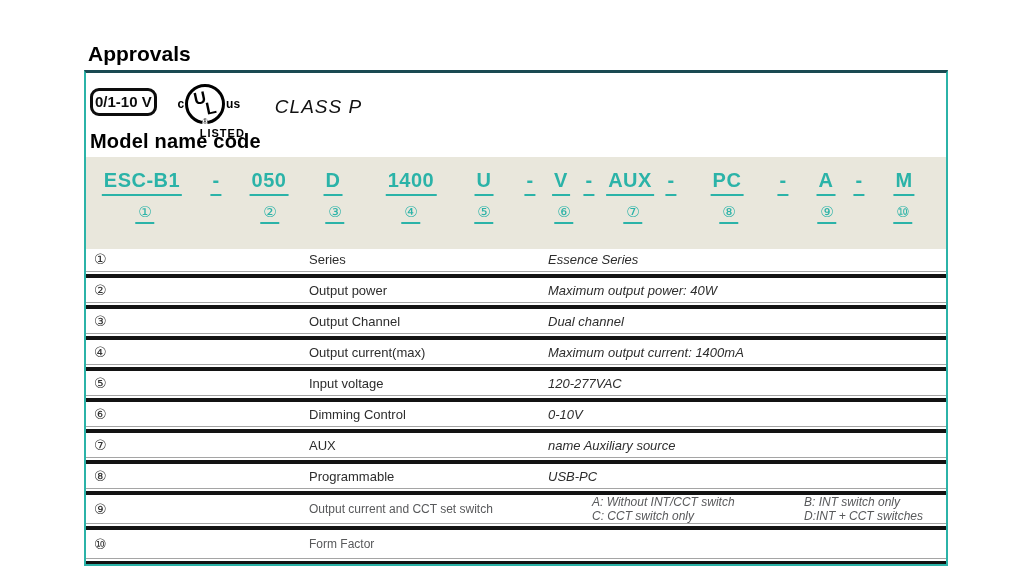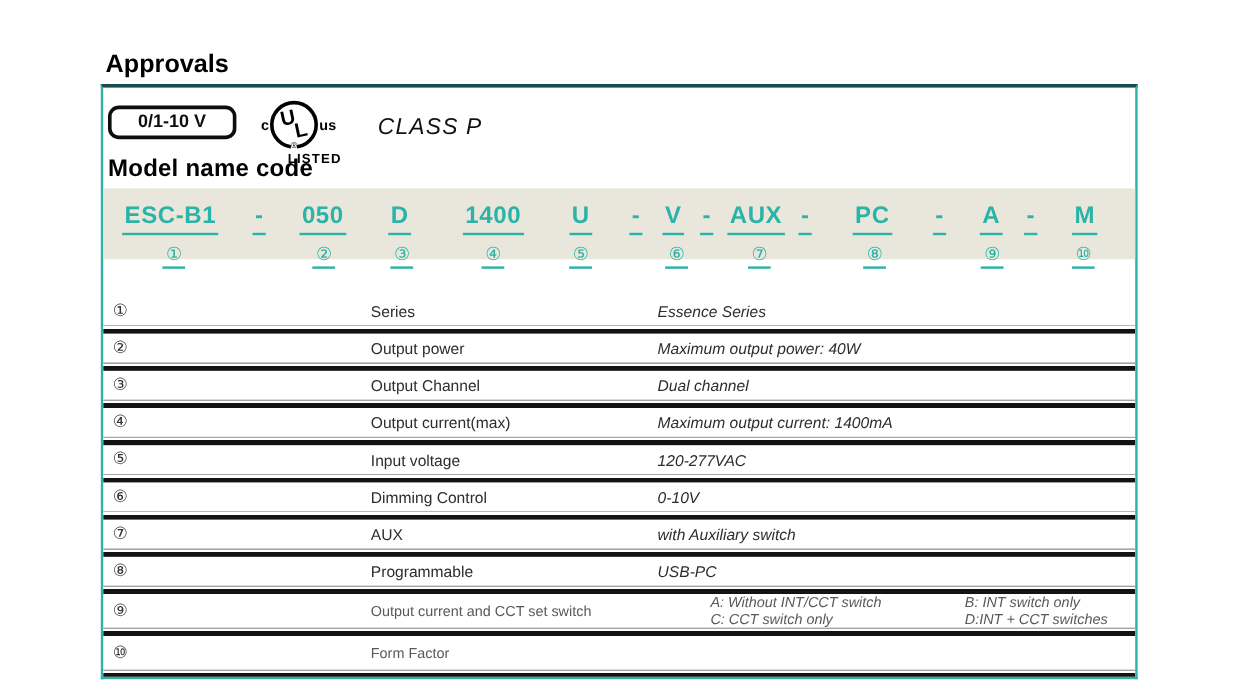--- a/index.html
+++ b/index.html
@@ -16,42 +16,42 @@
     position:absolute; left:84px; top:70px; width:864px; height:496px;
     box-sizing:border-box; background:#fff;
     border-top:3px solid #1a4a52;
     border-left:2px solid #2bb3a8; border-right:2px solid #2bb3a8;
     border-bottom:2px solid #2bb3a8;
   }
   
   .appr-row { position:absolute; top:11px; left:4px; display:flex; align-items:flex-start; }
   .badge {
     margin-top:4px; display:inline-block; border:3px solid #0d0d0d; border-radius:9px;
-    padding:2px 22px 3px; font-size:15px; font-weight:bold; color:#0d0d0d; white-space:nowrap;
+    padding:2px 2px 3px; font-size:15px; font-weight:bold; color:#0d0d0d; white-space:nowrap;
   }
   .ul-wrap { margin-left:16px; display:flex; flex-direction:column; align-items:center; }
   .ul-row { display:flex; align-items:center; }
   .ul-side { font-weight:bold; font-size:12px; color:#000; }
   .ul-circle {
     width:34px; height:34px; border:3px solid #000; border-radius:50%;
     position:relative; margin:0 1px;
   }
   .ul-letters { position:absolute; inset:0; transform:rotate(-12deg); }
   .ul-u { position:absolute; left:7px; top:1px;  font-weight:bold; font-size:17px; color:#000; }
   .ul-l { position:absolute; right:7px; bottom:1px; font-weight:bold; font-size:17px; color:#000; }
   .ul-reg { position:absolute; left:50%; bottom:-4px; transform:translateX(-50%); font-size:7px; color:#000; background:#fff; line-height:7px;}
   .ul-caption { font-weight:bold; font-size:11px; letter-spacing:1px; color:#000; margin-top:3px;padding-left:27px; }
   .class-p { margin-left:30px; margin-top:12px; font-size:19px; letter-spacing:1px; color:#111;font-style:italic; }
   .section-heading {
     position:absolute; top:57px; left:4px;
     font-size:20px; font-weight:bold; color:#000; letter-spacing:0.2px;
   }
   
   .code-band {
-    position:absolute; top:84px; left:0; right:0; height:59px;
+    position:absolute; top:84px; left:0; right:0; height:92px;
     background:#e9e7dc;
   }
   .cp {
     position:absolute; top:12px; transform:translateX(-50%);
     color:#2bb3a8; font-weight:bold; font-size:20px; letter-spacing:0.5px;
     border-bottom:2px solid #2bb3a8; padding:0 2px 2px; white-space:nowrap;
   }
   .cn {
     position:absolute; top:46px; transform:translateX(-50%);
     color:#2bb3a8; font-size:15px;
@@ -175,21 +175,21 @@
       <div class="trow">
         <span class="tnum">⑥</span>
         <span class="tlabel">Dimming Control</span>
         <span class="tvalue">0-10V</span>
       </div>
       <div class="sep"></div>
 
       <div class="trow">
         <span class="tnum">⑦</span>
         <span class="tlabel">AUX</span>
-        <span class="tvalue">with Auxiliary switch</span>
+        <span class="tvalue">name Auxiliary source</span>
       </div>
       <div class="sep"></div>
 
       <div class="trow">
         <span class="tnum">⑧</span>
         <span class="tlabel">Programmable</span>
         <span class="tvalue">USB-PC</span>
       </div>
       <div class="sep"></div>
 

